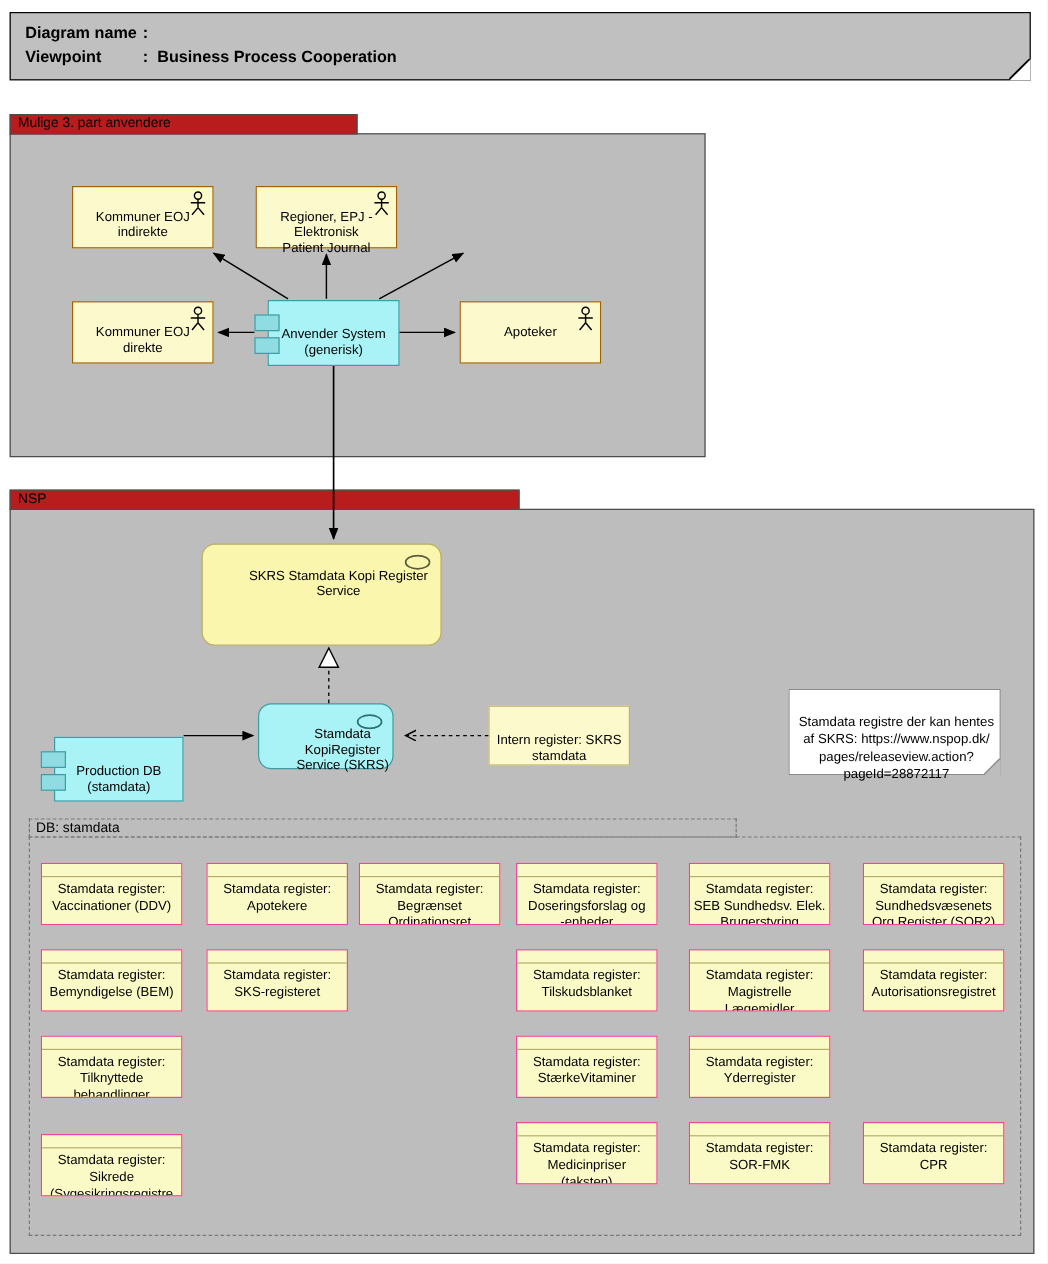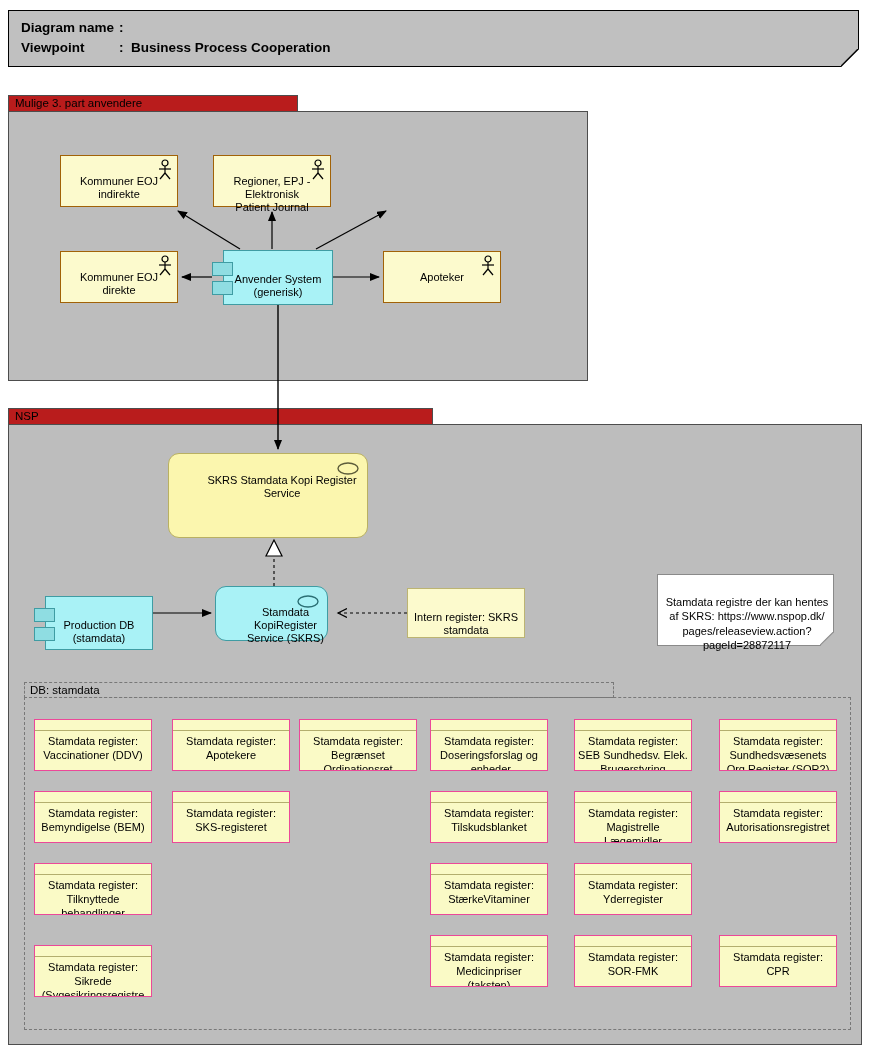--- a/index.html
+++ b/index.html
@@ -172,21 +172,21 @@
   </div>
 
   <div class="node svcbox svc-yellow" style="left:168px;top:453px;width:200px;height:85px;">
     <span>SKRS Stamdata Kopi Register
 Service</span>
     <svg class="svc-ico" width="22" height="13">
       <ellipse cx="11" cy="6.5" rx="10" ry="5.5" fill="none" stroke="#5c5c3a" stroke-width="1.4"></ellipse>
     </svg>
   </div>
 
-  <div class="node compbox" style="left:45px;top:596px;width:108px;height:54px;text-align:center;">
+  <div class="node compbox" style="left:45px;top:614px;width:108px;height:54px;text-align:center;">
     <span>Production DB
 (stamdata)</span>
     <div class="comp-tab" style="top:11px;"></div>
     <div class="comp-tab" style="top:30px;"></div>
   </div>
 
   <div class="node svcbox svc-cyan" style="left:215px;top:586px;width:113px;height:55px;padding-top:6px;">
     <span>Stamdata
 KopiRegister
 Service (SKRS)</span>

